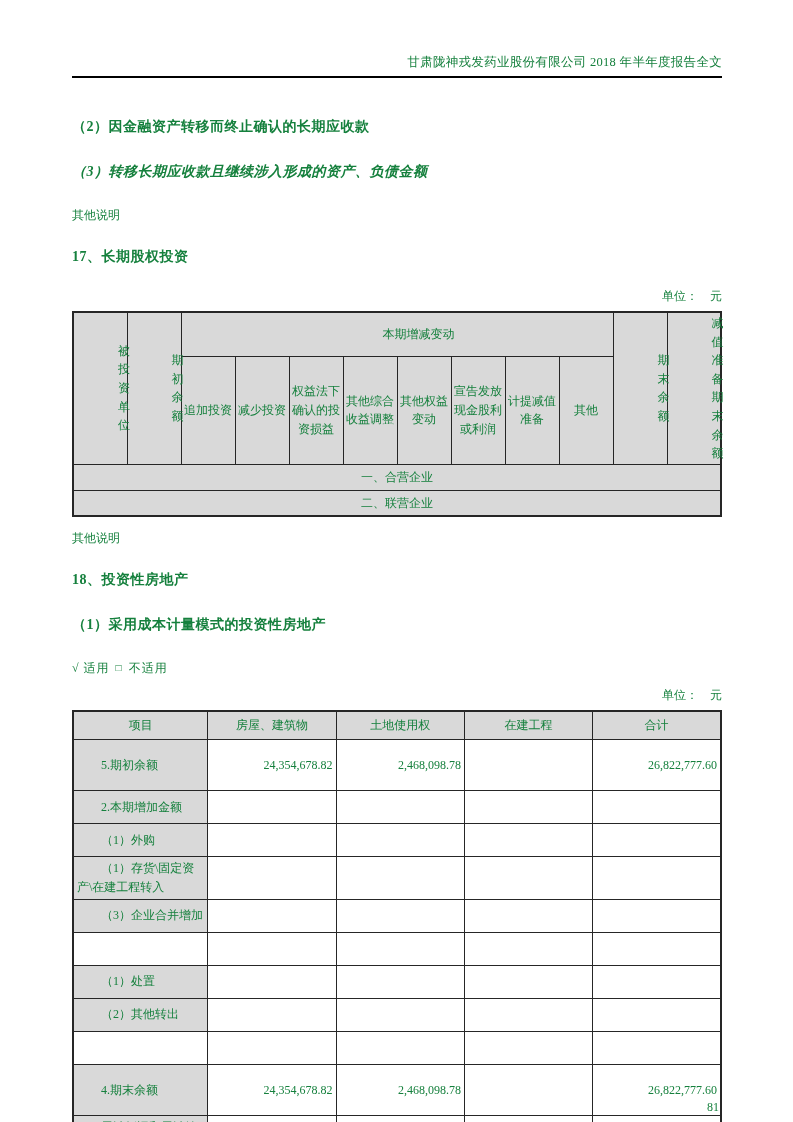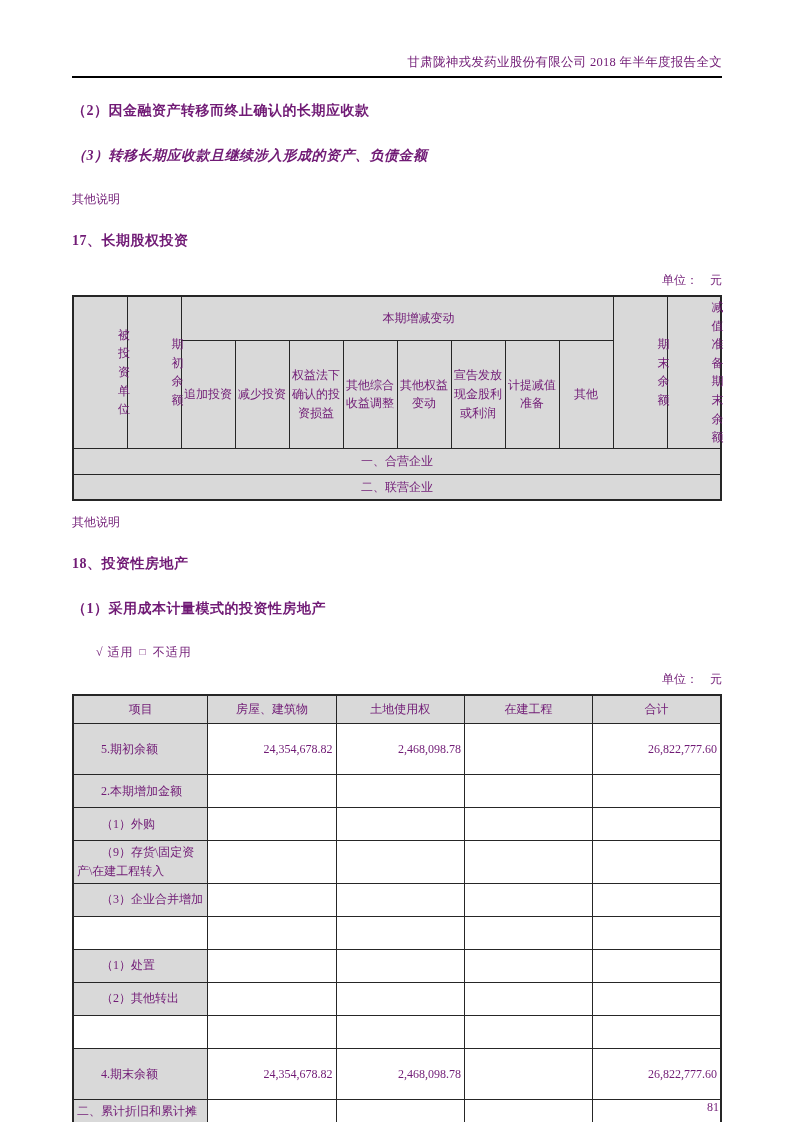--- a/index.html
+++ b/index.html
@@ -1,39 +1,39 @@
 <!DOCTYPE html>
 <html lang="zh"><head>
 <meta charset="utf-8">
 <style>
   * { margin:0; padding:0; box-sizing:border-box; }
   html,body { background:#ffffff; }
   .page {
     width:793px; height:1122px; background:#ffffff; position:relative;
-    font-family:"Liberation Serif","DejaVu Serif",serif; color:#701a75; overflow:hidden;
+    font-family:"Liberation Serif","DejaVu Serif",serif; color:#15803d; overflow:hidden;
     margin:0 auto;
   }
   .content { padding:54px 71px 0 72px; }
 
   .doc-header {
     text-align:right; font-size:12.5px; padding-bottom:5px;
     border-bottom:2px solid #000; letter-spacing:0.3px;
   }
 
   .h-major { font-size:14px; font-weight:bold; letter-spacing:0.5px; }
-  .mt-h2   { margin-top:24px; }
+  .mt-h2   { margin-top:40px; }
   .mt-h3   { margin-top:27px;font-style:italic; }
   .note    { font-size:12px; margin-top:26px; }
   .mt-17   { margin-top:24px; }
   .unit-line { font-size:12px; text-align:right; margin-top:22px; }
   .unit-line2 { font-size:12px; text-align:right; margin-top:10px; }
   .mt-note2 { margin-top:13px; }
   .mt-18   { margin-top:24px; }
   .mt-181  { margin-top:27px; }
-  .applicable-line { font-size:12px; margin-top:26px; letter-spacing:1px;margin-left:24px; }
+  .applicable-line { font-size:12px; margin-top:26px; letter-spacing:1px; }
   .applicable-line .box { font-size:10px; position:relative; top:-1px; padding:0 2px; }
 
   table.tbl {
     width:100%; border-collapse:collapse; table-layout:fixed;
     font-size:12px; margin-top:6px; border:2px solid #262626;
   }
   .tbl th, .tbl td {
     border:1px solid #262626; font-weight:normal; vertical-align:middle;
     line-height:1.55; word-break:break-all;
   }
@@ -162,21 +162,21 @@
           <td class="num"></td>
         </tr>
         <tr>
           <td class="lbl sub grey">（1）外购</td>
           <td class="num"></td>
           <td class="num"></td>
           <td class="num"></td>
           <td class="num"></td>
         </tr>
         <tr>
-          <td class="lbl sub grey">（9）存货\固定资产\在建工程转入</td>
+          <td class="lbl sub grey">（1）存货\固定资产\在建工程转入</td>
           <td class="num"></td>
           <td class="num"></td>
           <td class="num"></td>
           <td class="num"></td>
         </tr>
         <tr>
           <td class="lbl sub grey">（3）企业合并增加</td>
           <td class="num"></td>
           <td class="num"></td>
           <td class="num"></td>

